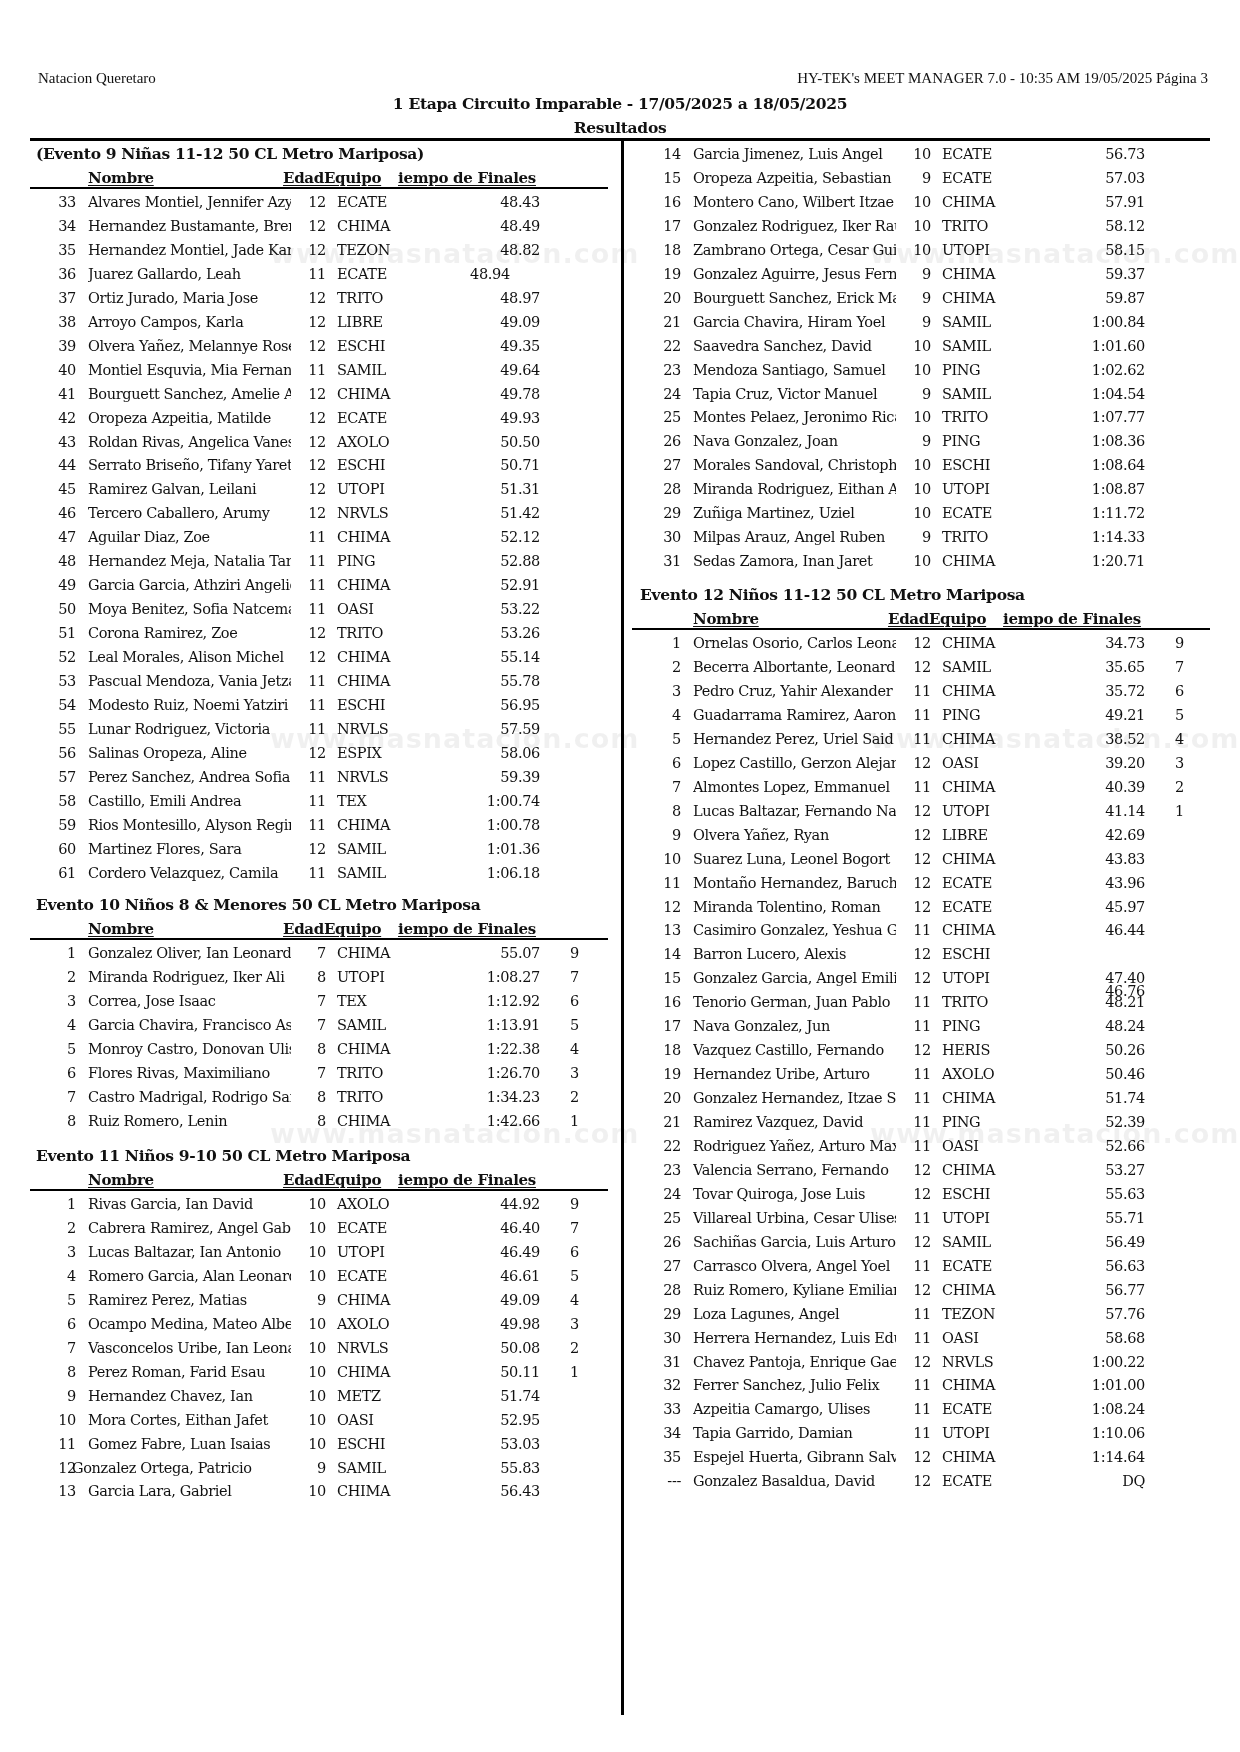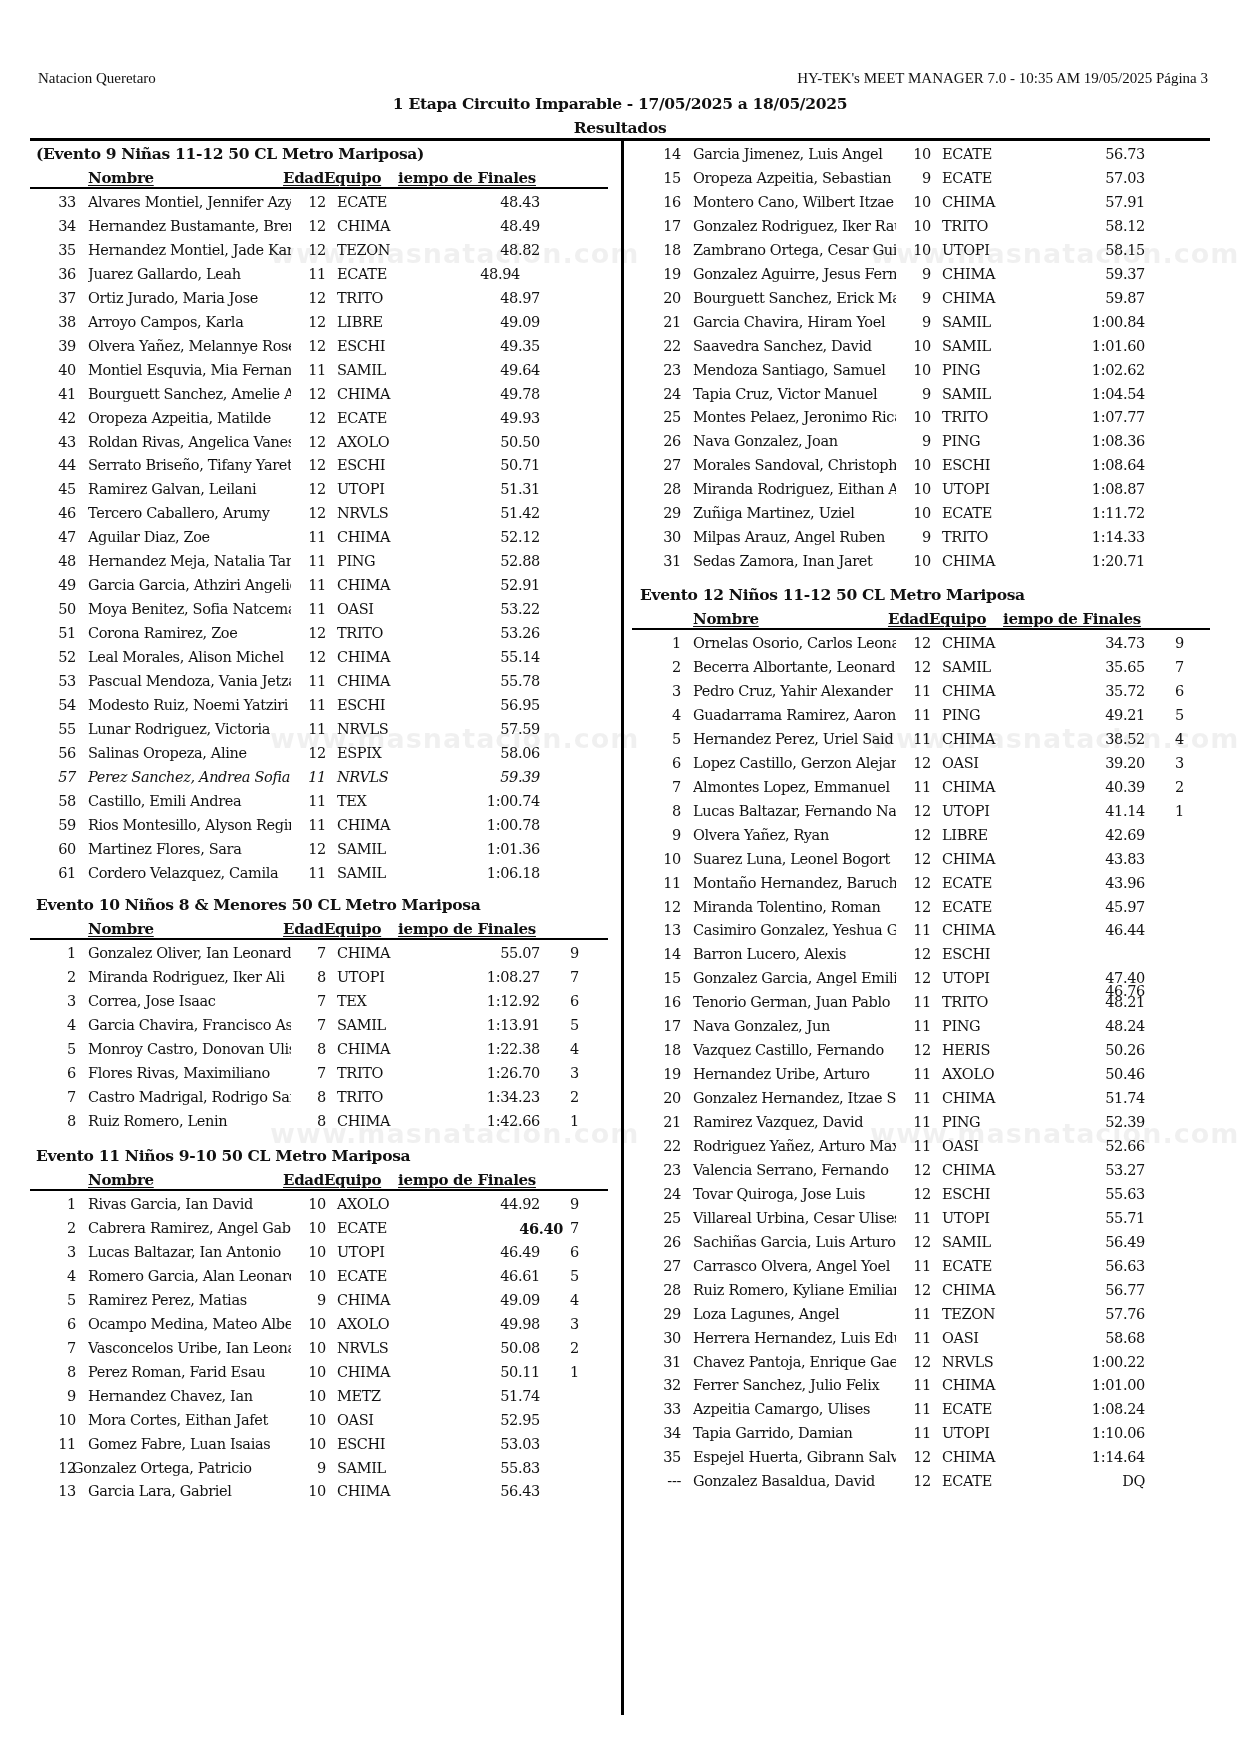--- a/index.html
+++ b/index.html
@@ -62,21 +62,21 @@
         <span class="c-age" style="left:296px;">12</span>
         <span class="c-team" style="left:337px;">TEZON</span>
         <span class="c-time" style="left:440px;">48.82</span>
         <span class="c-pts" style="left:570px;"></span>
       </div>
       <div class="row" style="left:0px; top:265.9px; width:620px;">
         <span class="c-place" style="left:36px;">36</span>
         <span class="c-name" style="left:88px;">Juarez Gallardo, Leah</span>
         <span class="c-age" style="left:296px;">11</span>
         <span class="c-team" style="left:337px;">ECATE</span>
-        <span class="c-time" style="left:420px;">48.94</span>
+        <span class="c-time" style="left:440px;text-align:center;">48.94</span>
         <span class="c-pts" style="left:570px;"></span>
       </div>
       <div class="row" style="left:0px; top:289.8px; width:612px;">
         <span class="c-place" style="left:36px;">37</span>
         <span class="c-name" style="left:88px;">Ortiz Jurado, Maria Jose</span>
         <span class="c-age" style="left:296px;">12</span>
         <span class="c-team" style="left:337px;">TRITO</span>
         <span class="c-time" style="left:440px;">48.97</span>
         <span class="c-pts" style="left:570px;"></span>
       </div>
@@ -225,21 +225,21 @@
         <span class="c-pts" style="left:570px;"></span>
       </div>
       <div class="row" style="left:0px; top:744.9px; width:620px;">
         <span class="c-place" style="left:36px;">56</span>
         <span class="c-name" style="left:88px;">Salinas Oropeza, Aline</span>
         <span class="c-age" style="left:296px;">12</span>
         <span class="c-team" style="left:337px;">ESPIX</span>
         <span class="c-time" style="left:440px;">58.06</span>
         <span class="c-pts" style="left:570px;"></span>
       </div>
-      <div class="row" style="left:0px; top:768.8px; width:620px;font-style:italic;">
+      <div class="row" style="left:0px; top:768.8px; width:620px;">
         <span class="c-place" style="left:36px;">57</span>
         <span class="c-name" style="left:88px;">Perez Sanchez, Andrea Sofia</span>
         <span class="c-age" style="left:296px;">11</span>
         <span class="c-team" style="left:337px;">NRVLS</span>
         <span class="c-time" style="left:440px;">59.39</span>
         <span class="c-pts" style="left:570px;"></span>
       </div>
       <div class="row" style="left:0px; top:792.8px; width:620px;">
         <span class="c-place" style="left:36px;">58</span>
         <span class="c-name" style="left:88px;">Castillo, Emili Andrea</span>
@@ -356,21 +356,21 @@
         <span class="c-age" style="left:296px;">10</span>
         <span class="c-team" style="left:337px;">AXOLO</span>
         <span class="c-time" style="left:440px;">44.92</span>
         <span class="c-pts" style="left:570px;">9</span>
       </div>
       <div class="row" style="left:0px; top:1220.0px; width:620px;">
         <span class="c-place" style="left:36px;">2</span>
         <span class="c-name" style="left:88px;">Cabrera Ramirez, Angel Gabri</span>
         <span class="c-age" style="left:296px;">10</span>
         <span class="c-team" style="left:337px;">ECATE</span>
-        <span class="c-time" style="left:463px;font-weight:bold;">46.40</span>
+        <span class="c-time" style="left:440px;">46.40</span>
         <span class="c-pts" style="left:570px;">7</span>
       </div>
       <div class="row" style="left:0px; top:1243.9px; width:620px;">
         <span class="c-place" style="left:36px;">3</span>
         <span class="c-name" style="left:88px;">Lucas Baltazar, Ian Antonio</span>
         <span class="c-age" style="left:296px;">10</span>
         <span class="c-team" style="left:337px;">UTOPI</span>
         <span class="c-time" style="left:440px;">46.49</span>
         <span class="c-pts" style="left:570px;">6</span>
       </div>

